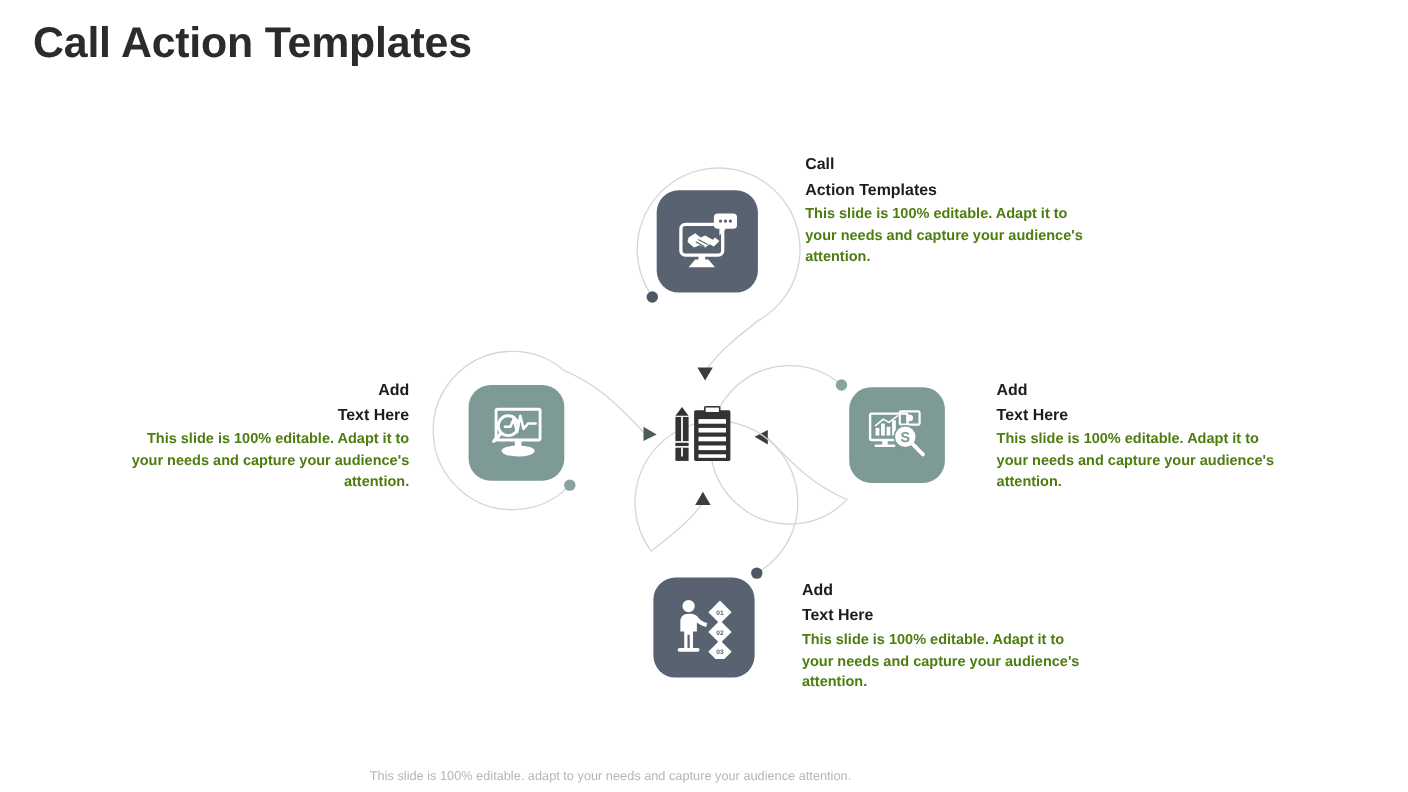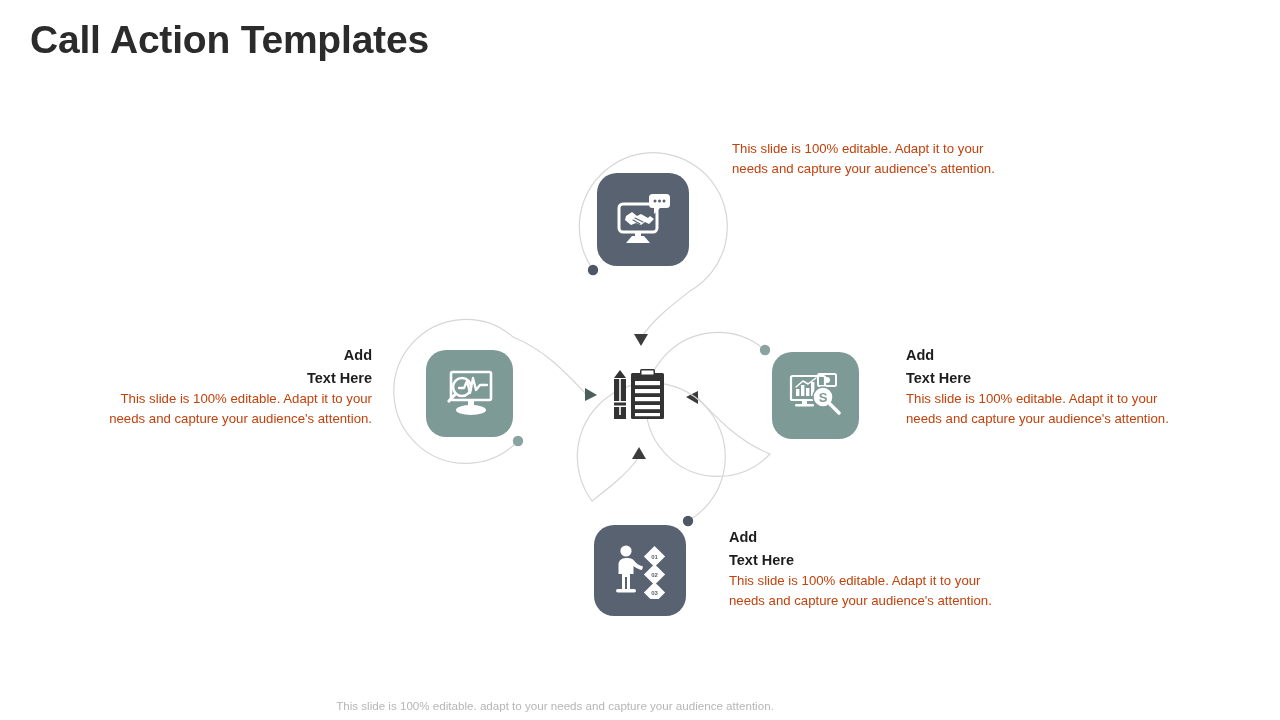--- a/index.html
+++ b/index.html
@@ -65,22 +65,22 @@
   .text-block { position: absolute; }
   .tb-heading {
     font-size: 14.5px;
     font-weight: bold;
     color: #1d1d1d;
     line-height: 22.5px;
     white-space: nowrap;
   }
   .tb-body {
     font-size: 13.2px;
-    font-weight: normal;
-    color: #c2410c;
+    font-weight: bold;
+    color: #4d7c0f;
     line-height: 19.5px;
   }
 
   #text-top    { left: 732px; top: 139px; width: 268px; text-align: left; }
   #text-left   { left: 104px; top: 344px; width: 268px; text-align: right; }
   #text-right  { left: 906px; top: 344px; width: 268px; text-align: left; }
   #text-bottom { left: 729px; top: 526px; width: 268px; text-align: left; }
 
   
   #footer-note {
@@ -140,20 +140,22 @@
 
     <rect x="36" y="3" width="21" height="14" rx="3.5" ry="3.5" fill="#ffffff"></rect>
     <path d="M 41 16 L 41 23 L 47 17 Z" fill="#ffffff"></path>
     <circle cx="42" cy="10" r="1.5" fill="#586271"></circle>
     <circle cx="46.5" cy="10" r="1.5" fill="#586271"></circle>
     <circle cx="51" cy="10" r="1.5" fill="#586271"></circle>
   </svg>
 </div>
 
 <div class="text-block" id="text-top">
+  <div class="tb-heading">Call</div>
+  <div class="tb-heading">Action Templates</div>
   <div class="tb-body">This slide is 100% editable. Adapt it to your needs and capture your audience's attention.</div>
 </div>
 
 <div class="icon-tile" id="node-left-tile" style="background:#7e9a97;">
   <svg width="58" height="52" viewBox="0 0 58 52" xmlns="http://www.w3.org/2000/svg">
 
     <rect x="10" y="4" width="40" height="28" rx="1.5" ry="1.5" fill="none" stroke="#ffffff" stroke-width="2.6"></rect>
 
     <rect x="27" y="32" width="6" height="7" fill="#ffffff"></rect>
     <ellipse cx="30" cy="42" rx="15" ry="5" fill="#ffffff"></ellipse>

